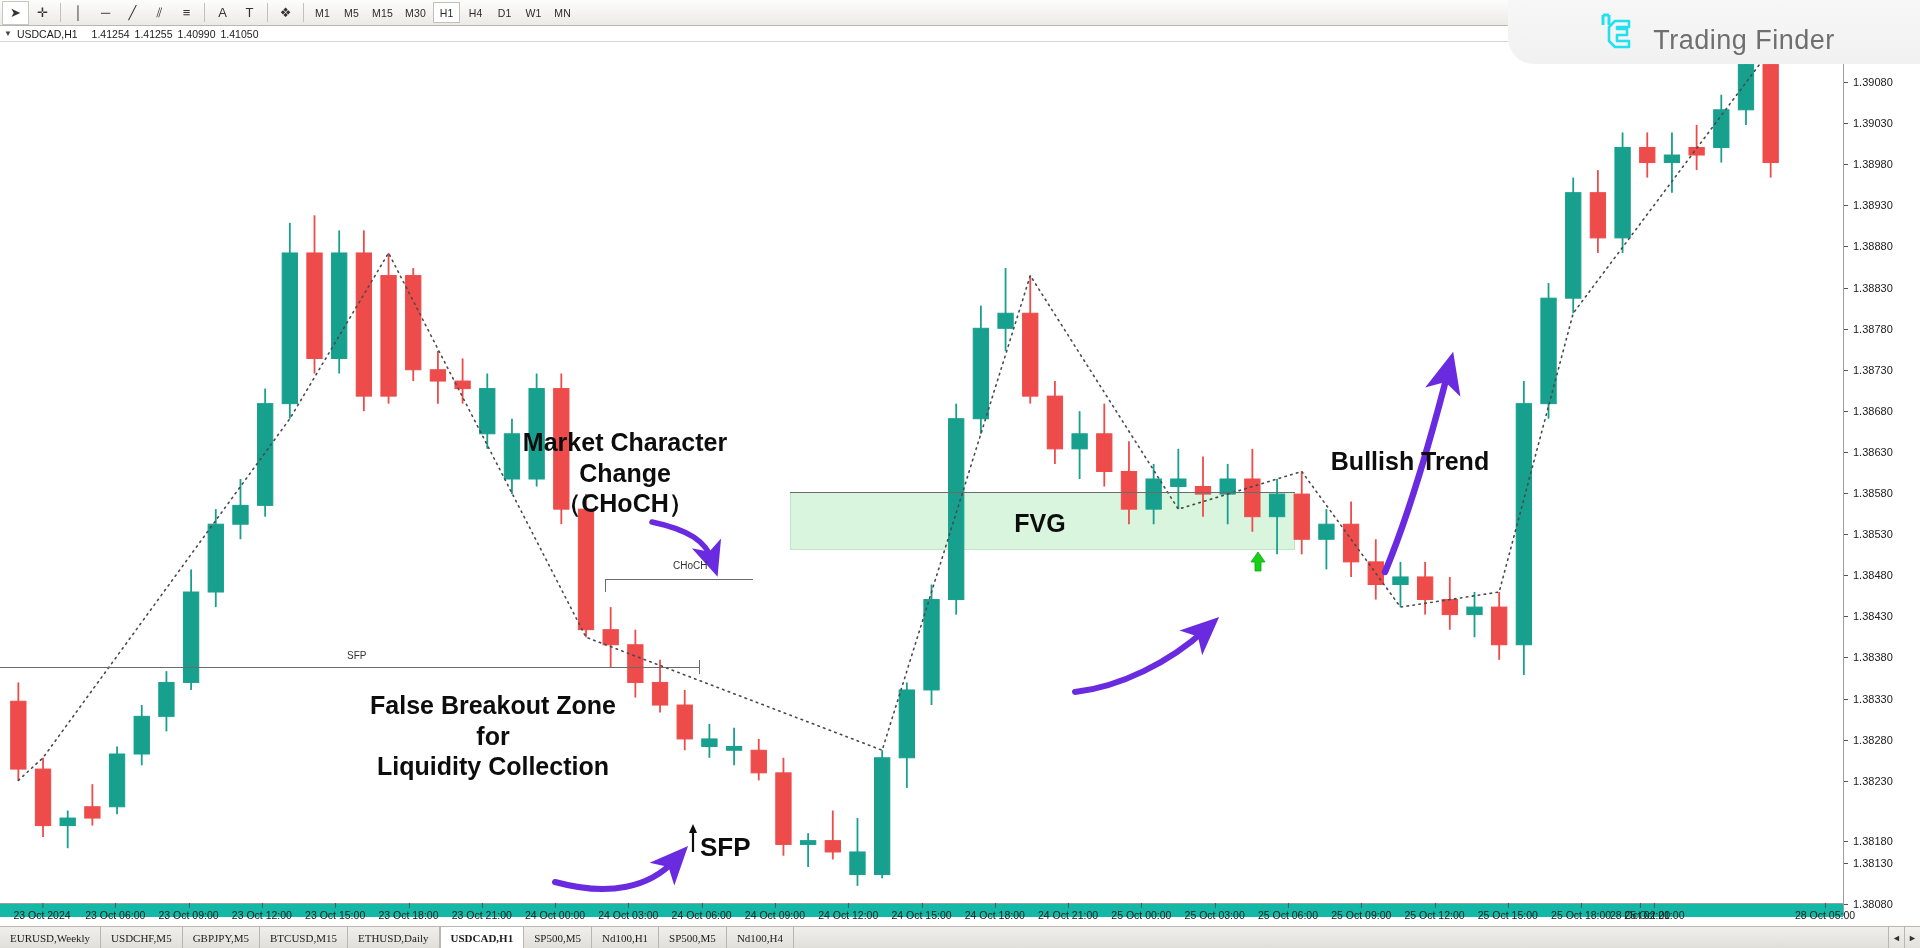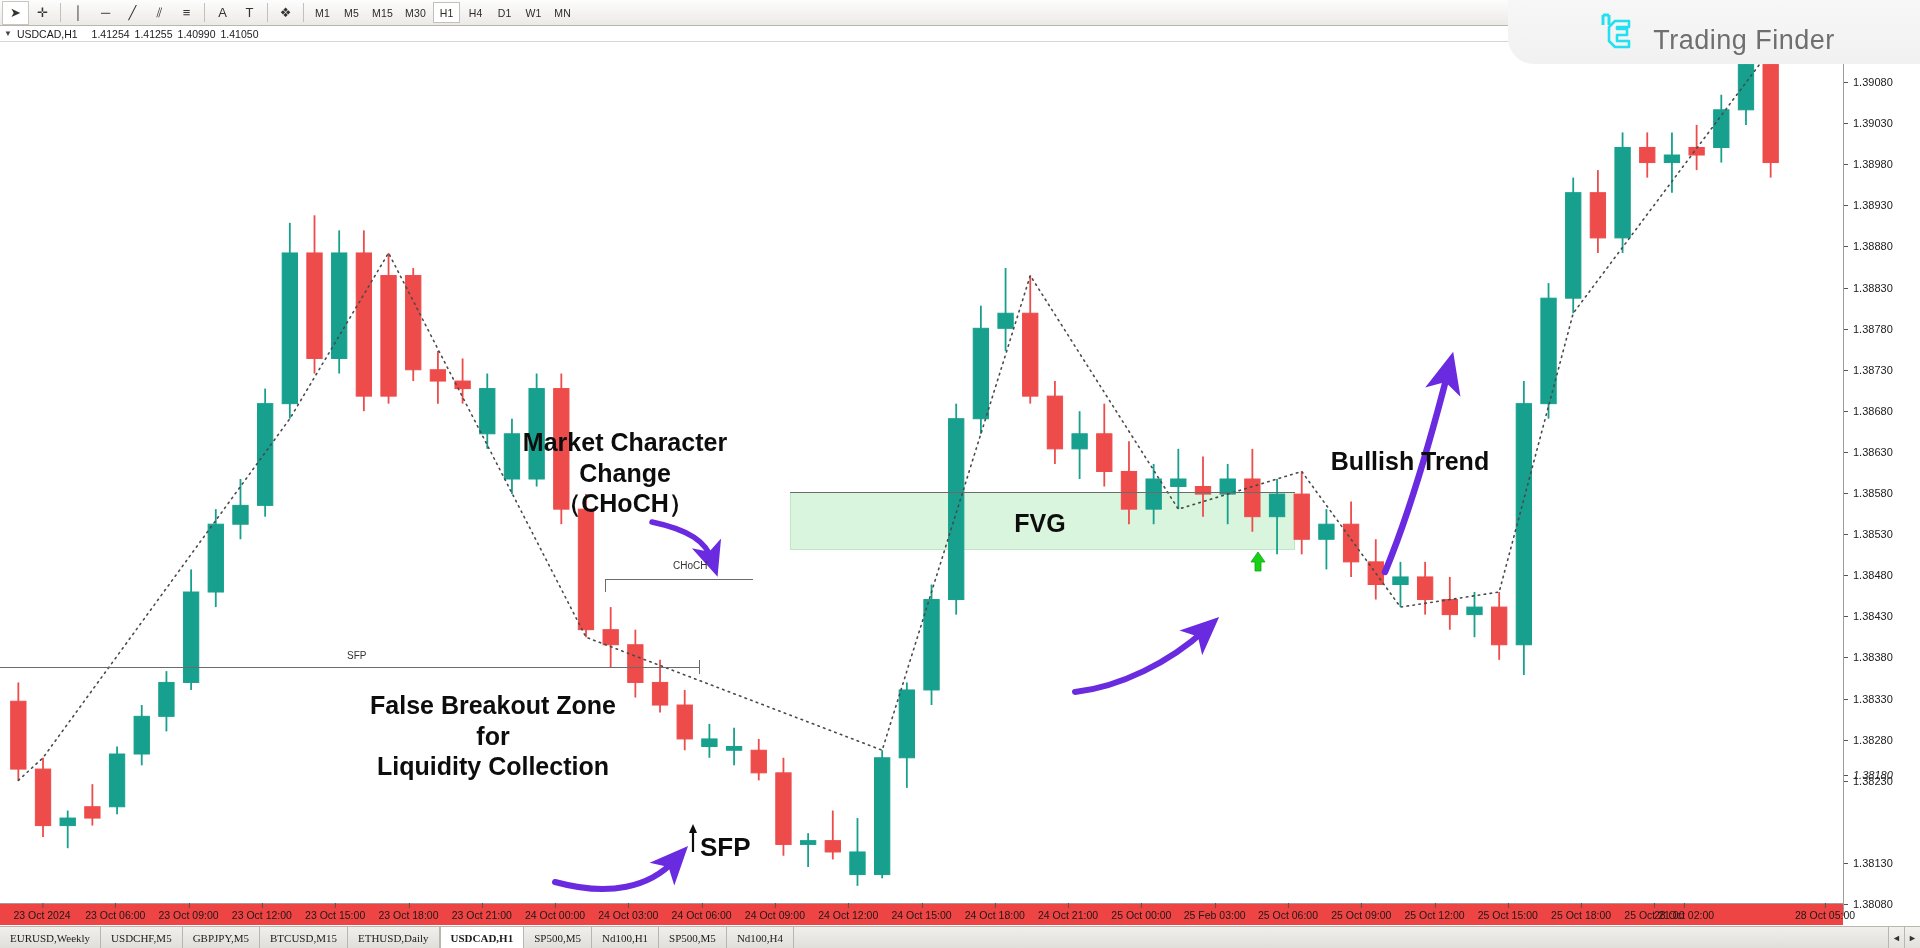--- a/index.html
+++ b/index.html
@@ -55,22 +55,22 @@
     position: absolute; left: 0; font-size: 11px; color: #1a1a1a;
     white-space: nowrap; padding-left: 9px; transform: translateY(-50%);
   }
   .price-tick::before {
     content: ""; position: absolute; left: 0; top: 50%; width: 4px;
     height: 1px; background: #555;
   }
 
   
   .time-axis {
-    position: absolute; left: 0; top: 903px; width: 1843px; height: 22px;
-    background: #ef4444;
+    position: absolute; left: 0; top: 903px; width: 1843px; height: 14px;
+    background: #14b8a6;
   }
   .time-axis-line {
     position: absolute; left: 0; top: 0; width: 1843px; height: 1px; background: #9d9d9d;
   }
   .time-tick {
     position: absolute; top: 6px; font-size: 10.5px; color: #1a1a1a;
     white-space: nowrap; transform: translateX(-50%);
   }
   .time-tick::before {
     content: ""; position: absolute; left: 50%; top: -6px; width: 1px;
@@ -397,21 +397,21 @@
       <div class="price-tick" style="top: 368.8px;">1.38680</div>
       <div class="price-tick" style="top: 409.9px;">1.38630</div>
       <div class="price-tick" style="top: 451px;">1.38580</div>
       <div class="price-tick" style="top: 492.1px;">1.38530</div>
       <div class="price-tick" style="top: 533.2px;">1.38480</div>
       <div class="price-tick" style="top: 574.3px;">1.38430</div>
       <div class="price-tick" style="top: 615.4px;">1.38380</div>
       <div class="price-tick" style="top: 656.5px;">1.38330</div>
       <div class="price-tick" style="top: 697.6px;">1.38280</div>
       <div class="price-tick" style="top: 738.7px;">1.38230</div>
-      <div class="price-tick" style="top: 733px; font-style: italic;">1.38180</div>
+      <div class="price-tick" style="top: 799px;">1.38180</div>
       <div class="price-tick" style="top: 820.9px;">1.38130</div>
       <div class="price-tick" style="top: 862px;">1.38080</div>
     </div>
 
   <div class="time-axis" id="time-axis">
     <div class="time-axis-line"></div>
   <div class="time-tick" style="left: 42px;">23 Oct 2024</div>
       <div class="time-tick" style="left: 115.292px;">23 Oct 06:00</div>
       <div class="time-tick" style="left: 188.583px;">23 Oct 09:00</div>
       <div class="time-tick" style="left: 261.875px;">23 Oct 12:00</div>
@@ -420,28 +420,28 @@
       <div class="time-tick" style="left: 481.75px;">23 Oct 21:00</div>
       <div class="time-tick" style="left: 555.042px;">24 Oct 00:00</div>
       <div class="time-tick" style="left: 628.333px;">24 Oct 03:00</div>
       <div class="time-tick" style="left: 701.625px;">24 Oct 06:00</div>
       <div class="time-tick" style="left: 774.917px;">24 Oct 09:00</div>
       <div class="time-tick" style="left: 848.208px;">24 Oct 12:00</div>
       <div class="time-tick" style="left: 921.5px;">24 Oct 15:00</div>
       <div class="time-tick" style="left: 994.792px;">24 Oct 18:00</div>
       <div class="time-tick" style="left: 1068.08px;">24 Oct 21:00</div>
       <div class="time-tick" style="left: 1141.38px;">25 Oct 00:00</div>
-      <div class="time-tick" style="left: 1214.67px;">25 Feb 03:00</div>
+      <div class="time-tick" style="left: 1214.67px;">25 Oct 03:00</div>
       <div class="time-tick" style="left: 1287.96px;">25 Oct 06:00</div>
       <div class="time-tick" style="left: 1361.25px;">25 Oct 09:00</div>
       <div class="time-tick" style="left: 1434.54px;">25 Oct 12:00</div>
       <div class="time-tick" style="left: 1507.83px;">25 Oct 15:00</div>
       <div class="time-tick" style="left: 1581.12px;">25 Oct 18:00</div>
       <div class="time-tick" style="left: 1654.42px;">25 Oct 21:00</div>
-      <div class="time-tick" style="left: 1684px;">28 Oct 02:00</div>
+      <div class="time-tick" style="left: 1640px;">28 Oct 02:00</div>
       <div class="time-tick" style="left: 1801px; margin-left: 24px;">28 Oct 05:00</div>
     </div>
 
   <div class="logo-box">
     <svg width="46" height="46" viewBox="0 0 46 46">
       <path d="M10,6 L10,16 M10,6 L16,6 M16,6 L16,16" stroke="#22E0F0" stroke-width="3" fill="none" stroke-linejoin="round"></path>
       <path d="M36,12 L22,12 L16,18 L16,32 L22,38 L36,38 L36,32 L24,32 L24,26 L34,26 L34,20 L24,20 L24,18 L36,18 Z" stroke="#22E0F0" stroke-width="2.6" fill="none" stroke-linejoin="round"></path>
     </svg>
     <span class="logo-text">Trading Finder</span>
   </div>

